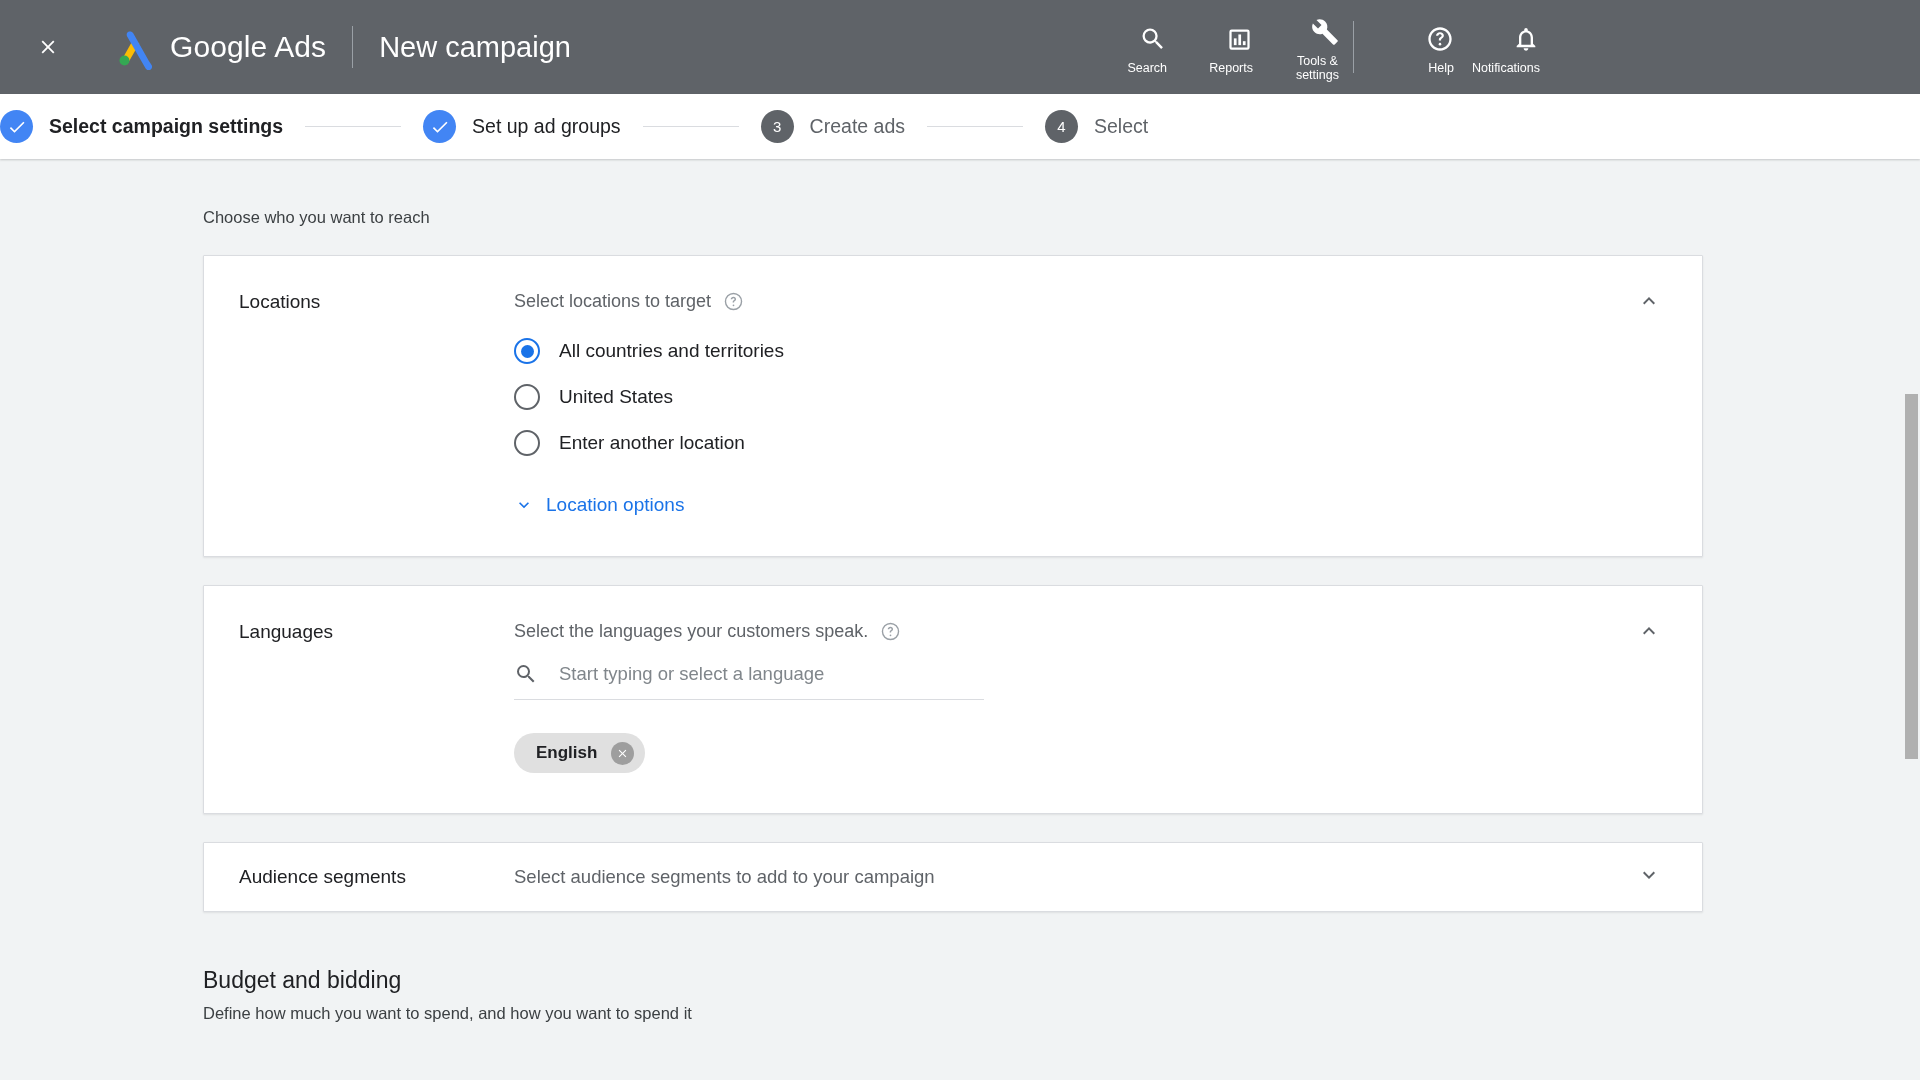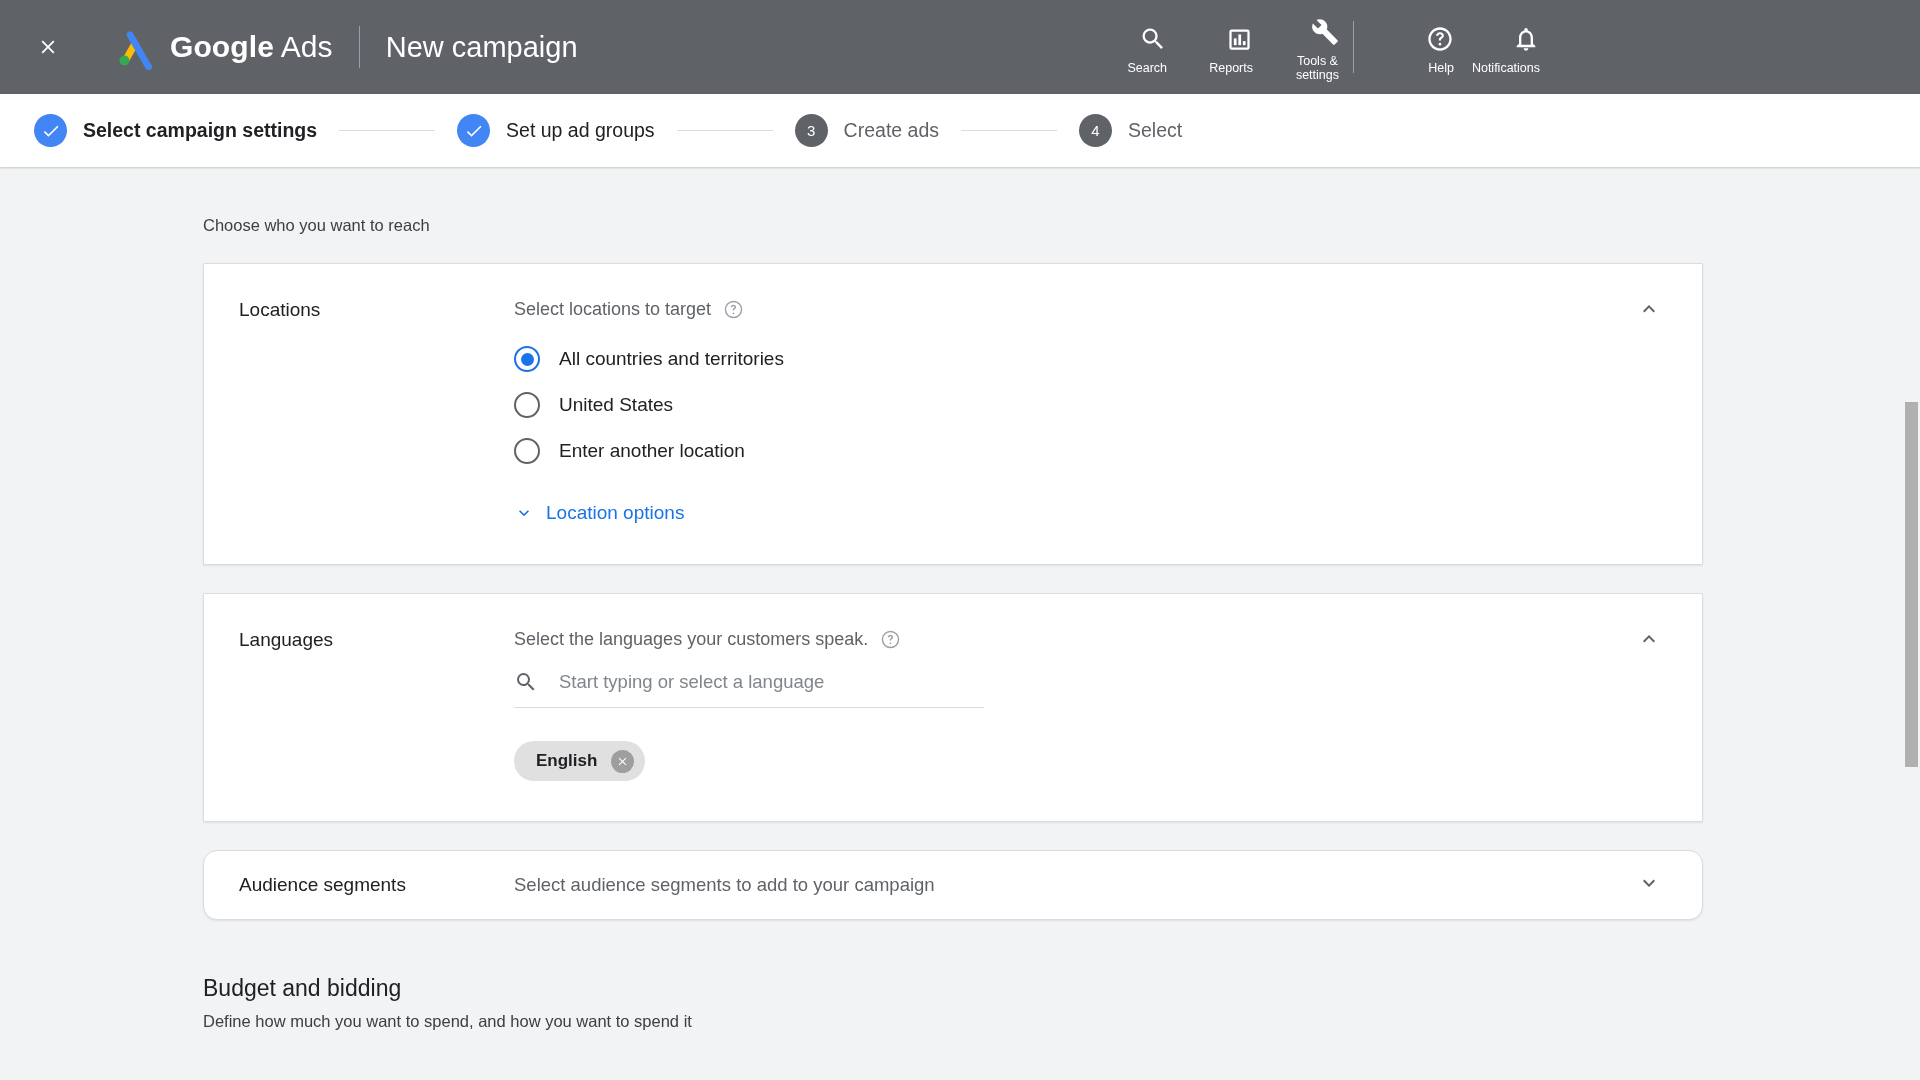--- a/index.html
+++ b/index.html
@@ -44,21 +44,21 @@
     height: 46px;
     margin-right: 12px;
   }
   .brand-text {
     font-size: 30px;
     color: #ffffff;
     letter-spacing: .1px;
     white-space: nowrap;
   }
   .brand-text .light { font-weight: 400; }
-  .brand-strong { font-weight: 700; margin-top: 24px; }
+  .brand-strong { font-weight: 400; margin-top: 24px; }
 
   .brand-divider {
     width: 1px;
     height: 42px;
     background: #9aa0a6;
     margin: 0 26px 0 26px;
   }
   .page-title {
     font-size: 29px;
     color: #ffffff;
@@ -101,25 +101,24 @@
   }
   .action-divider {
     width: 1px;
     height: 52px;
     background: #9aa0a6;
     margin: 0 14px;
   }
 
   
   .stepper {
-    height: 73px;
+    height: 65px;
     background: #ffffff;
     display: flex;
     align-items: center;
-    padding-left: 34px;
     box-shadow: 0 1px 2px rgba(60,64,67,.25);
     position: relative;
     z-index: 3;
   }
   .step {
     display: flex;
     align-items: center;
   }
   .step-circle {
     width: 33px;
@@ -311,21 +310,21 @@
     border-radius: 50%;
     background: #9e9e9e;
     display: flex;
     align-items: center;
     justify-content: center;
     cursor: pointer;
     flex: none;
   }
 
   
-  .card.collapsed { margin-top: 28px; border-radius: 14px; }
+  .card.collapsed { margin-top: 28px; }
   .card.collapsed .card-label { padding: 0 0 0 35px; display: flex; align-items: center; height: 68px; }
   .card.collapsed .card-body {
     padding: 0 68px 0 0;
     display: flex;
     align-items: center;
     height: 68px;
     font-size: 18.5px;
     color: #5f6368;
   }
   .card.collapsed .card-toggle { top: 17px; }

